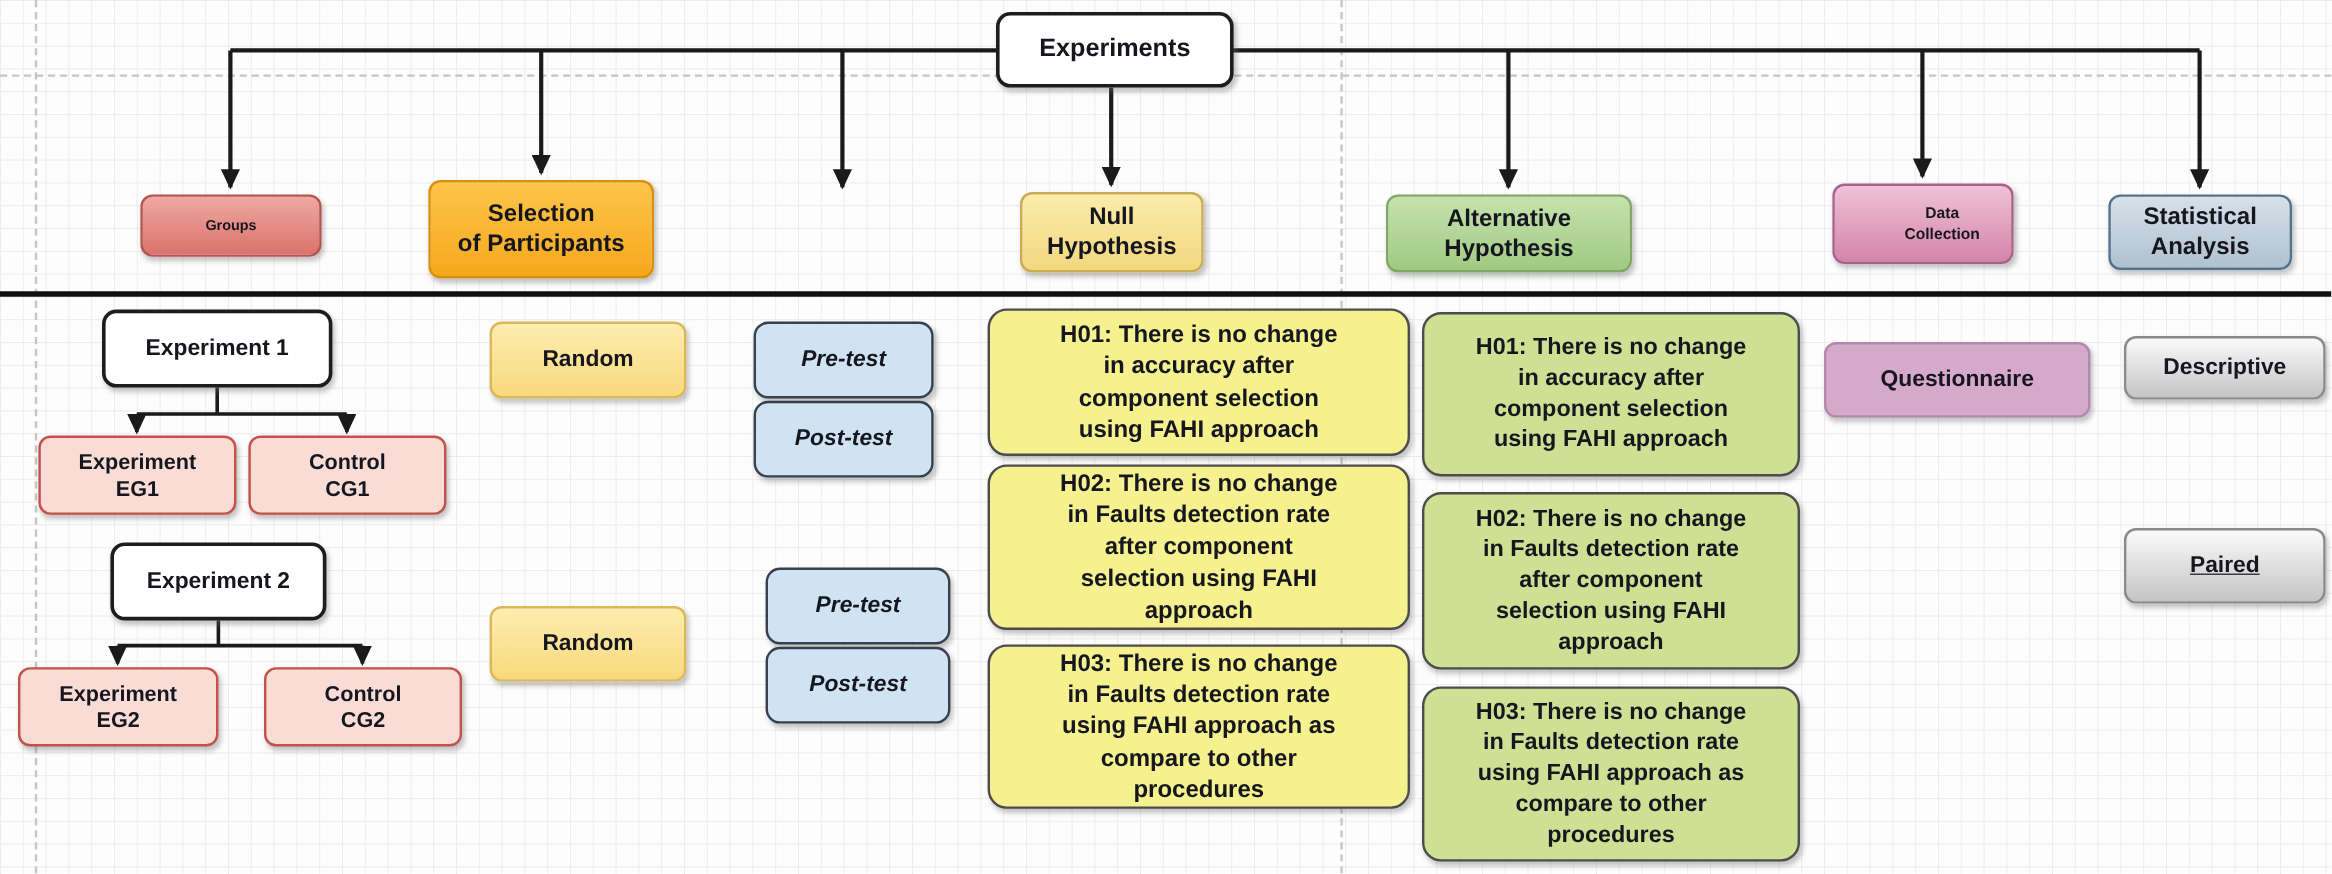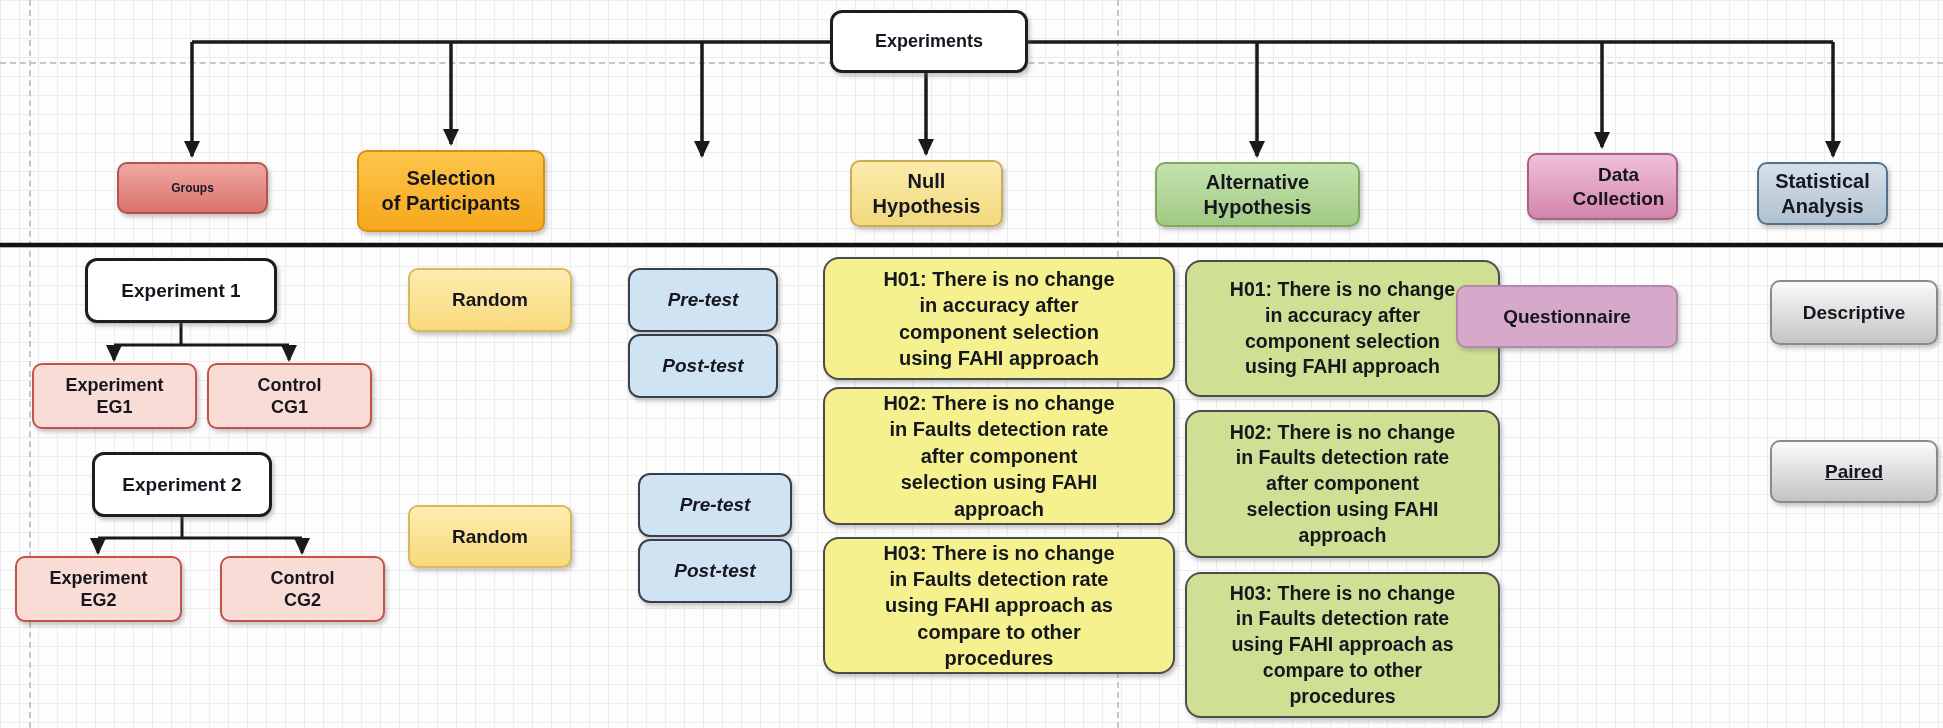--- a/index.html
+++ b/index.html
@@ -21,27 +21,27 @@
   .pagebreak.v{top:0;height:100%;width:0;border-left:2px dashed #c6c6c6;}
   svg.wires{position:absolute;left:0;top:0;z-index:2;pointer-events:none;}
   .node{
     position:absolute;z-index:3;
     display:flex;align-items:center;justify-content:center;
     text-align:center;font-weight:bold;color:#16161f;
     white-space:pre-line;box-sizing:border-box;
     border-radius:10px;line-height:1.25;
     box-shadow:2px 3px 4px rgba(110,110,110,0.40);
   }
-  .root{background:#ffffff;border:3px solid #1d1d1d;border-radius:12px;font-size:18px;z-index:4;}
+  .root{background:#ffffff;border:3px solid #1d1d1d;border-radius:12px;font-size:21px;z-index:4;}
   .hdr-groups{background:linear-gradient(#f0a8a2,#d9736b);border:2px solid #b5534e;font-size:12px;}
   .hdr-selection{background:linear-gradient(#fdc54a,#f6a81c);border:2px solid #d98f10;font-size:20px;}
   .hdr-type{background:linear-gradient(#ccd9ec,#8fa9cf);border:2px solid #7c91b0;font-size:20px;}
   .hdr-null{background:linear-gradient(#fbecac,#f2d87e);border:2px solid #ccab55;font-size:20px;}
   .hdr-alt{background:linear-gradient(#c5e2ae,#a0ca82);border:2px solid #82a765;font-size:20px;}
-  .hdr-data{background:linear-gradient(#f0c1d8,#d385a9);border:2px solid #a86287;font-size:19px;padding-left:32px;}
+  .hdr-data{background:linear-gradient(#f0c1d8,#d385a9);border:2px solid #a86287;font-size:13px;padding-left:32px;}
   .hdr-stat{background:linear-gradient(#d6e0e9,#b0c1cf);border:2px solid #51718d;font-size:20px;}
   .whitebox{background:#ffffff;border:3px solid #1d1d1d;border-radius:12px;font-size:19px;}
   .pinkbox{background:#f9dcd6;border:2.5px solid #c4524b;font-size:18px;}
   .randombox{background:linear-gradient(#fdedb0,#f8d97c);border:2px solid #d9b85a;font-size:19px;}
   .testbox{background:#cfe3f3;border:2.5px solid #37414e;border-radius:12px;font-size:19px;font-style:italic;}
   .hyp-yellow{background:#f5f18e;border:2.5px solid #4c4c4c;border-radius:16px;font-size:20px;line-height:1.32;}
   .hyp-green{background:#cfe094;border:2.5px solid #4c4c4c;border-radius:16px;font-size:19.5px;line-height:1.32;}
   .mauvebox{background:#d6a9cb;border:2px solid #b289aa;font-size:19px;}
   .greybox{background:linear-gradient(#fafafa,#c4c4c4);border:2px solid #8a8a8a;font-size:19px;}
 </style>
@@ -86,21 +86,21 @@
 
   <div class="node hdr-groups" style="left:117px;top:162px;width:151px;height:52px;">Groups</div>
   <div class="node hdr-selection" style="left:357px;top:150px;width:188px;height:82px;">Selection
 of Participants</div>
   <div class="node hdr-null" style="left:850px;top:160px;width:153px;height:67px;">Null
 Hypothesis</div>
   <div class="node hdr-alt" style="left:1155px;top:162px;width:205px;height:65px;">Alternative
 Hypothesis</div>
   <div class="node hdr-data" style="left:1527px;top:153px;width:151px;height:67px;">Data
 Collection</div>
-  <div class="node hdr-stat" style="left:1757px;top:162px;width:131px;height:63px;">Statistical
+  <div class="node hdr-stat" style="left:1757px;top:162px;width:153px;height:63px;">Statistical
 Analysis</div>
 
   <div class="node whitebox" style="left:85px;top:258px;width:192px;height:65px;">Experiment 1</div>
   <div class="node pinkbox" style="left:32px;top:363px;width:165px;height:66px;">Experiment
 EG1</div>
   <div class="node pinkbox" style="left:207px;top:363px;width:165px;height:66px;">Control
 CG1</div>
   <div class="node whitebox" style="left:92px;top:452px;width:180px;height:65px;">Experiment 2</div>
   <div class="node pinkbox" style="left:15px;top:556px;width:167px;height:66px;">Experiment
 EG2</div>
@@ -138,18 +138,18 @@
 in Faults detection rate
 after component
 selection using FAHI
 approach</div>
   <div class="node hyp-green" style="left:1185px;top:572px;width:315px;height:146px;">H03: There is no change
 in Faults detection rate
 using FAHI approach as
 compare to other
 procedures</div>
 
-  <div class="node mauvebox" style="left:1456px;top:285px;width:222px;height:63px;">Questionnaire</div>
+  <div class="node mauvebox" style="left:1520px;top:285px;width:222px;height:63px;">Questionnaire</div>
 
-  <div class="node greybox" style="left:1770px;top:280px;width:168px;height:65px;">Descriptive</div>
+  <div class="node greybox" style="left:1770px;top:280px;width:168px;height:53px;">Descriptive</div>
   <div class="node greybox" style="left:1770px;top:440px;width:168px;height:63px;text-decoration:underline;">Paired</div>
 
 </div>
 
 </body></html>

